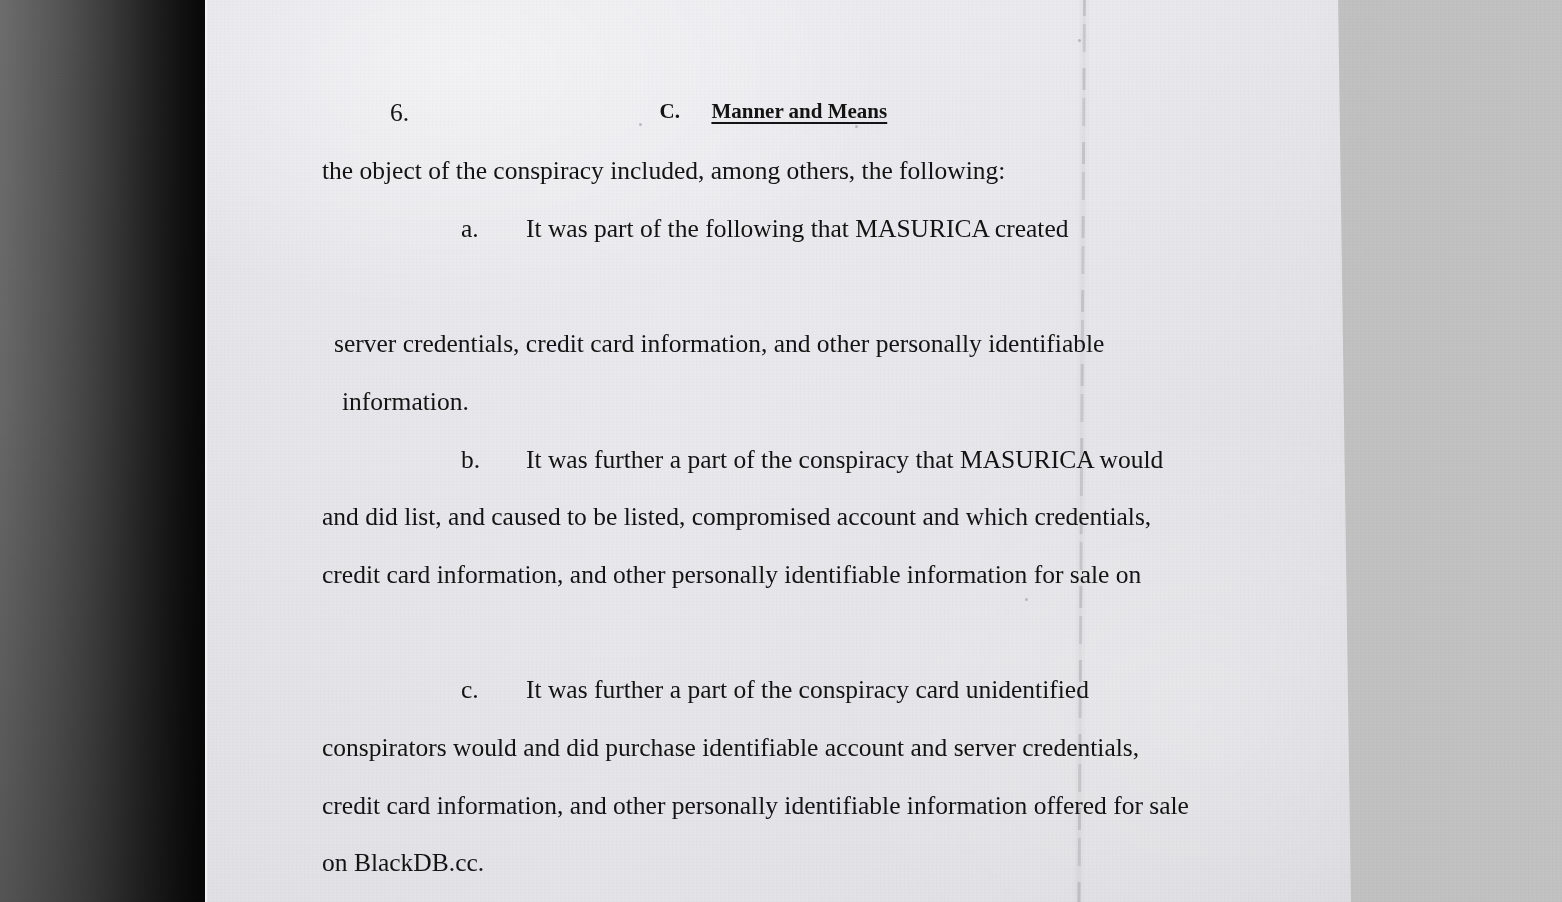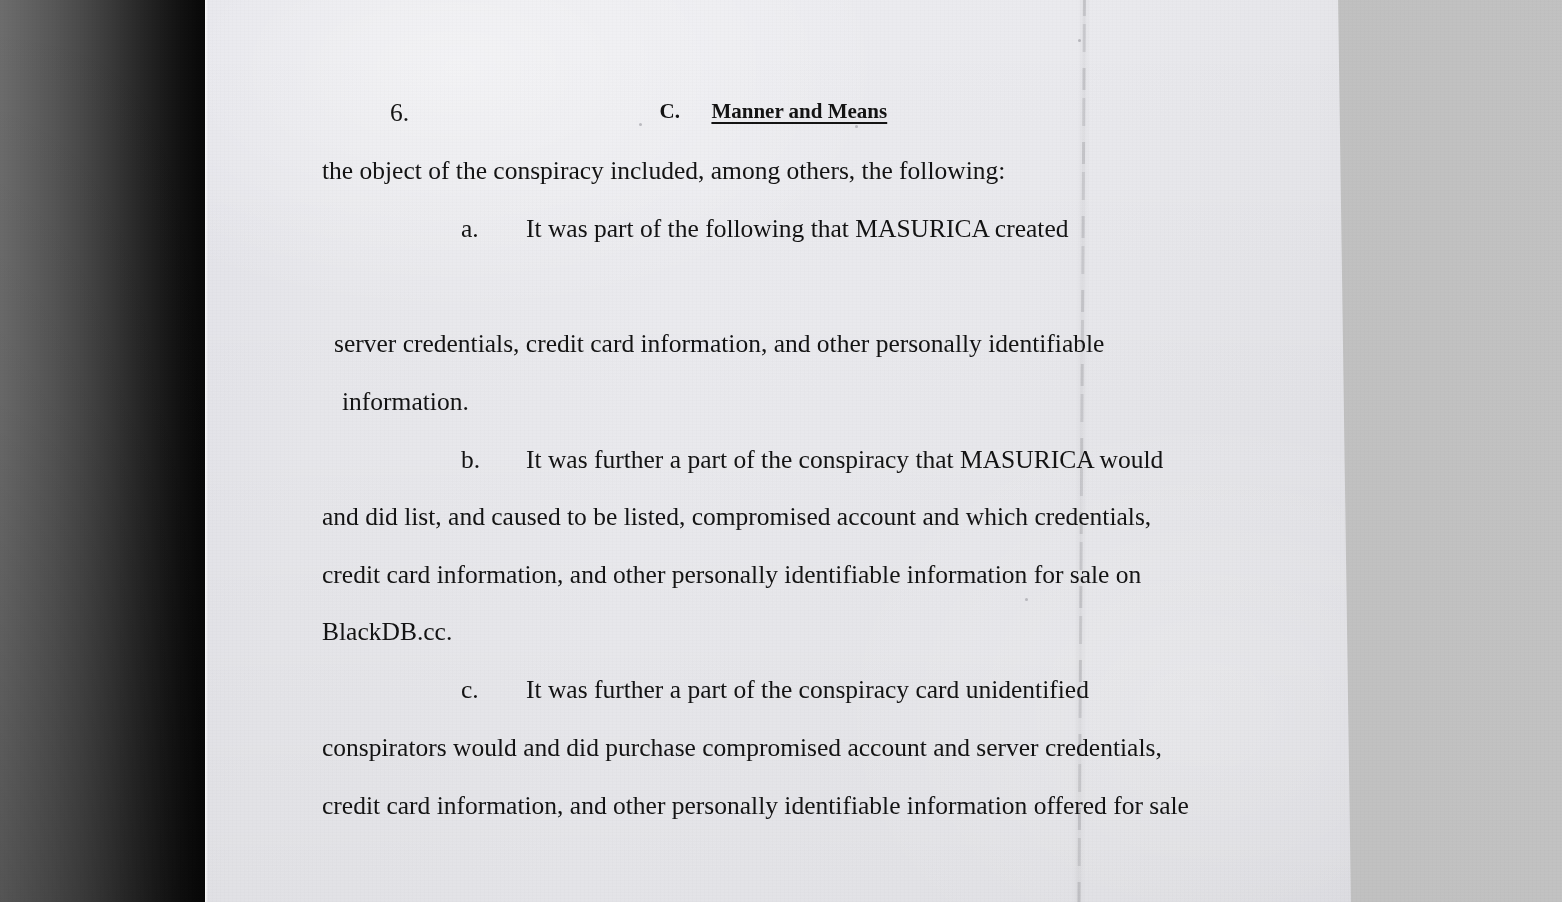--- a/index.html
+++ b/index.html
@@ -199,23 +199,23 @@
 
     <div class="line" style="left:461px; top:200px;">a.</div>
     <div class="line" style="left:526px; top:200px;">It was part of the following that MASURICA created</div>
     <div class="line" style="left:322px; top:315px;margin-left:12px;">server credentials, credit card information, and other personally identifiable</div>
     <div class="line" style="left:322px; top:373px;margin-left:20px;">information.</div>
 
     <div class="line" style="left:461px; top:431px;">b.</div>
     <div class="line" style="left:526px; top:431px;">It was further a part of the conspiracy that MASURICA would</div>
     <div class="line" style="left:322px; top:488px;">and did list, and caused to be listed, compromised account and which credentials,</div>
     <div class="line" style="left:322px; top:546px;">credit card information, and other personally identifiable information for sale on</div>
-    <div class="line" style="left:322px; top:603px;">BlackDB.cc.</div>
 
     <div class="line" style="left:461px; top:661px;">c.</div>
     <div class="line" style="left:526px; top:661px;">It was further a part of the conspiracy card unidentified</div>
-    <div class="line" style="left:322px; top:719px;">conspirators would and did purchase compromised account and server credentials,</div>
+    <div class="line" style="left:322px; top:719px;">conspirators would and did purchase identifiable account and server credentials,</div>
     <div class="line" style="left:322px; top:777px;">credit card information, and other personally identifiable information offered for sale</div>
+    <div class="line" style="left:322px; top:834px;">on BlackDB.cc.</div>
 
   </div>
 
   <div class="scan-noise"></div>
 </div>
 
 </body></html>

